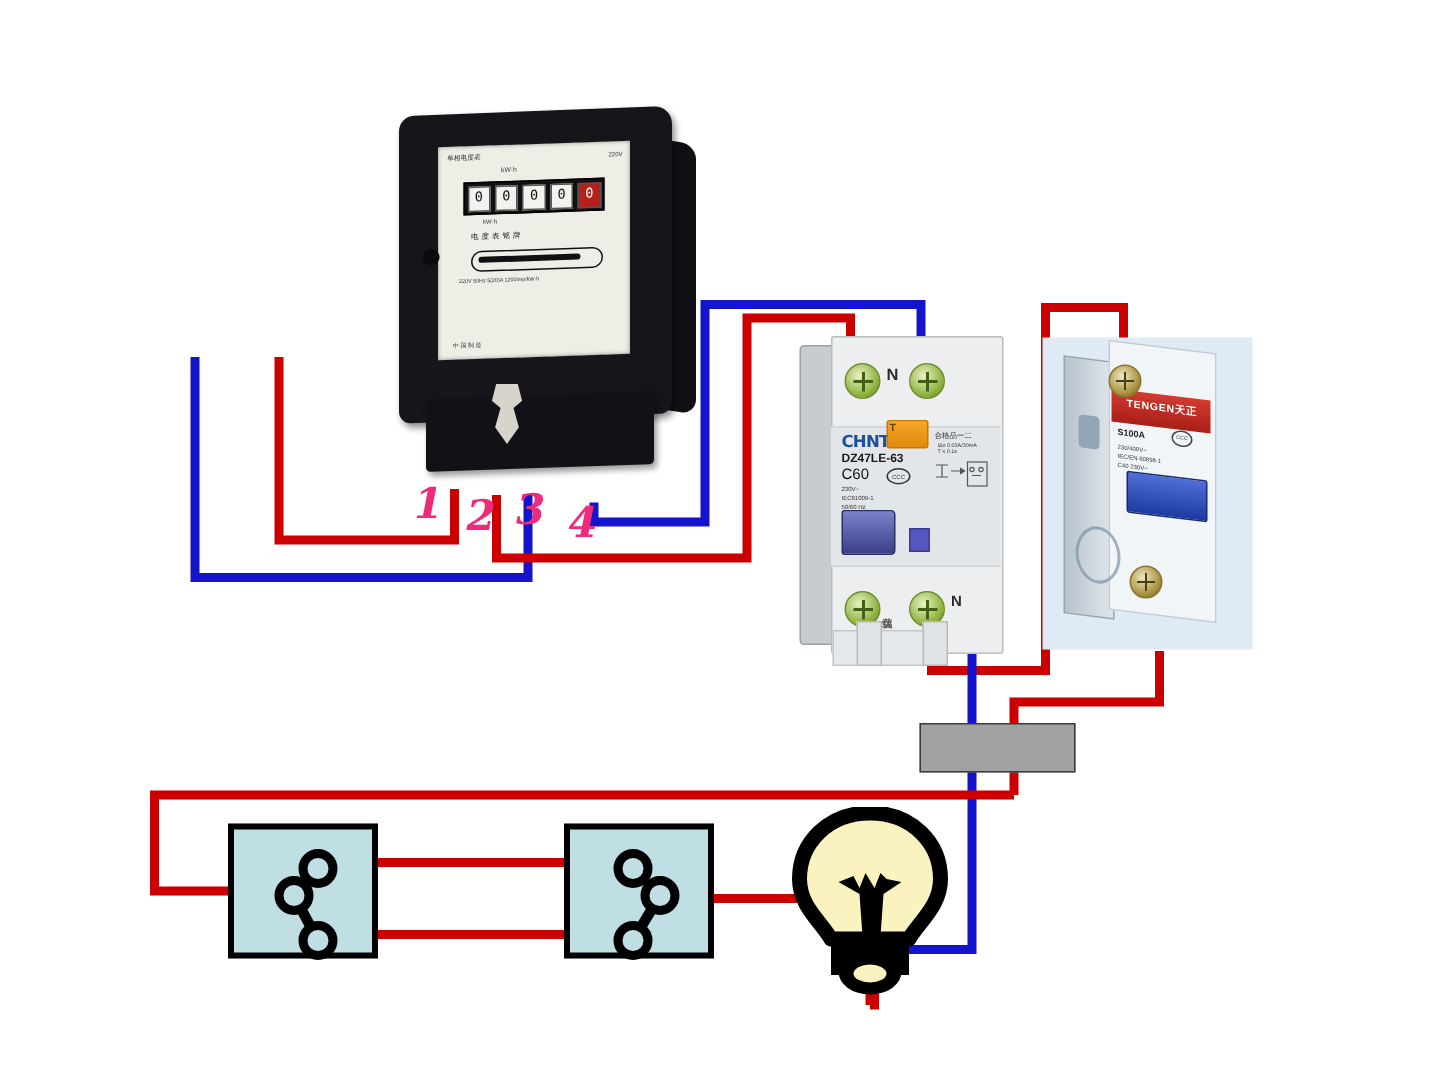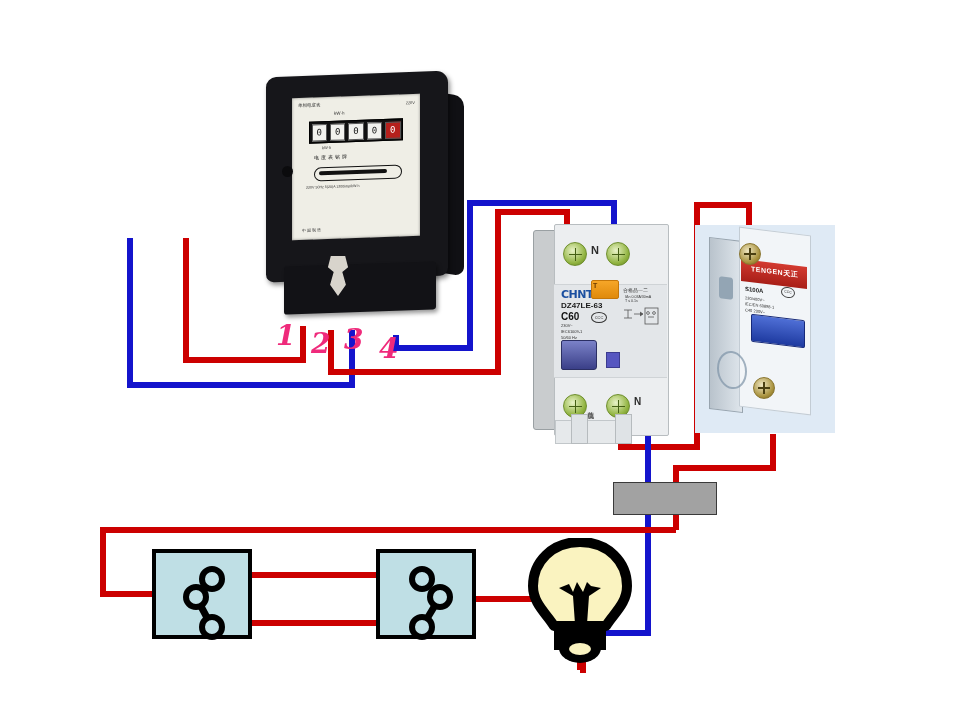--- a/index.html
+++ b/index.html
@@ -85,21 +85,21 @@
   .rcd .screw:after{content:"";position:absolute;left:50%;top:50%;width:13px;height:13px;margin:-6.5px 0 0 -6.5px;background:
     linear-gradient(0deg,transparent 43%,#456015 43%,#456015 57%,transparent 57%),
     linear-gradient(90deg,transparent 43%,#456015 43%,#456015 57%,transparent 57%);}
   .rcd .s-tl{left:30px;top:18px;} .rcd .s-tr{left:73px;top:18px;}
   .rcd .s-bl{left:30px;top:170px;} .rcd .s-br{left:73px;top:170px;}
   .rcd .n-top{position:absolute;left:58px;top:20px;font-size:11px;font-weight:bold;color:#2b2b2b;}
   .rcd .n-bot{position:absolute;left:101px;top:172px;font-size:10px;font-weight:bold;color:#2b2b2b;}
   .rcd .brand{position:absolute;left:28px;top:64px;font-size:11px;font-weight:bold;color:#1b4fa0;letter-spacing:-.5px;font-family:"DejaVu Sans",sans-serif;}
   .rcd .brandcn{position:absolute;left:61px;top:68px;font-size:5px;color:#1b4fa0;}
   .rcd .model{position:absolute;left:28px;top:77px;font-size:8px;font-weight:bold;color:#1a1a1a;}
-  .rcd .amp{position:absolute;left:28px;top:87px;font-size:10px;font-weight:bold;color:#111;}
+  .rcd .amp{position:absolute;left:28px;top:87px;font-size:10px;font-weight:normal;color:#111;}
   .rcd .spec{position:absolute;left:28px;top:99px;font-size:4px;line-height:1.5;color:#333;}
   .rcd .cccmark{position:absolute;left:58px;top:88px;width:14px;height:9px;border:1px solid #333;border-radius:50%;font-size:4px;text-align:center;line-height:9px;color:#333;}
   .rcd .test{position:absolute;left:58px;top:56px;width:26px;height:17px;background:linear-gradient(180deg,#f6a628,#e08a0c);border:1px solid #c5770a;border-radius:2px;}
   .rcd .test-t{position:absolute;left:60px;top:58px;font-size:7px;color:#6b3c00;font-weight:bold;}
   .rcd .cn2{position:absolute;left:90px;top:63px;font-size:5px;color:#333;}
   .rcd .diag{position:absolute;left:88px;top:80px;width:40px;height:26px;}
   .rcd .spec2{position:absolute;left:92px;top:71px;font-size:3.6px;color:#333;}
   .rcd .handle{position:absolute;left:28px;top:116px;width:34px;height:28px;background:linear-gradient(180deg,#7b82c8,#3a3f88);border:1px solid #2b2f63;border-radius:2px 3px 3px 2px;}
   .rcd .led{position:absolute;left:73px;top:128px;width:12px;height:14px;background:#5656c0;border:1px solid #3b3b8f;}
   .rcd .skirt{position:absolute;left:22px;top:196px;width:64px;height:22px;background:#e6e9eb;border:1px solid #c2c7ca;}

